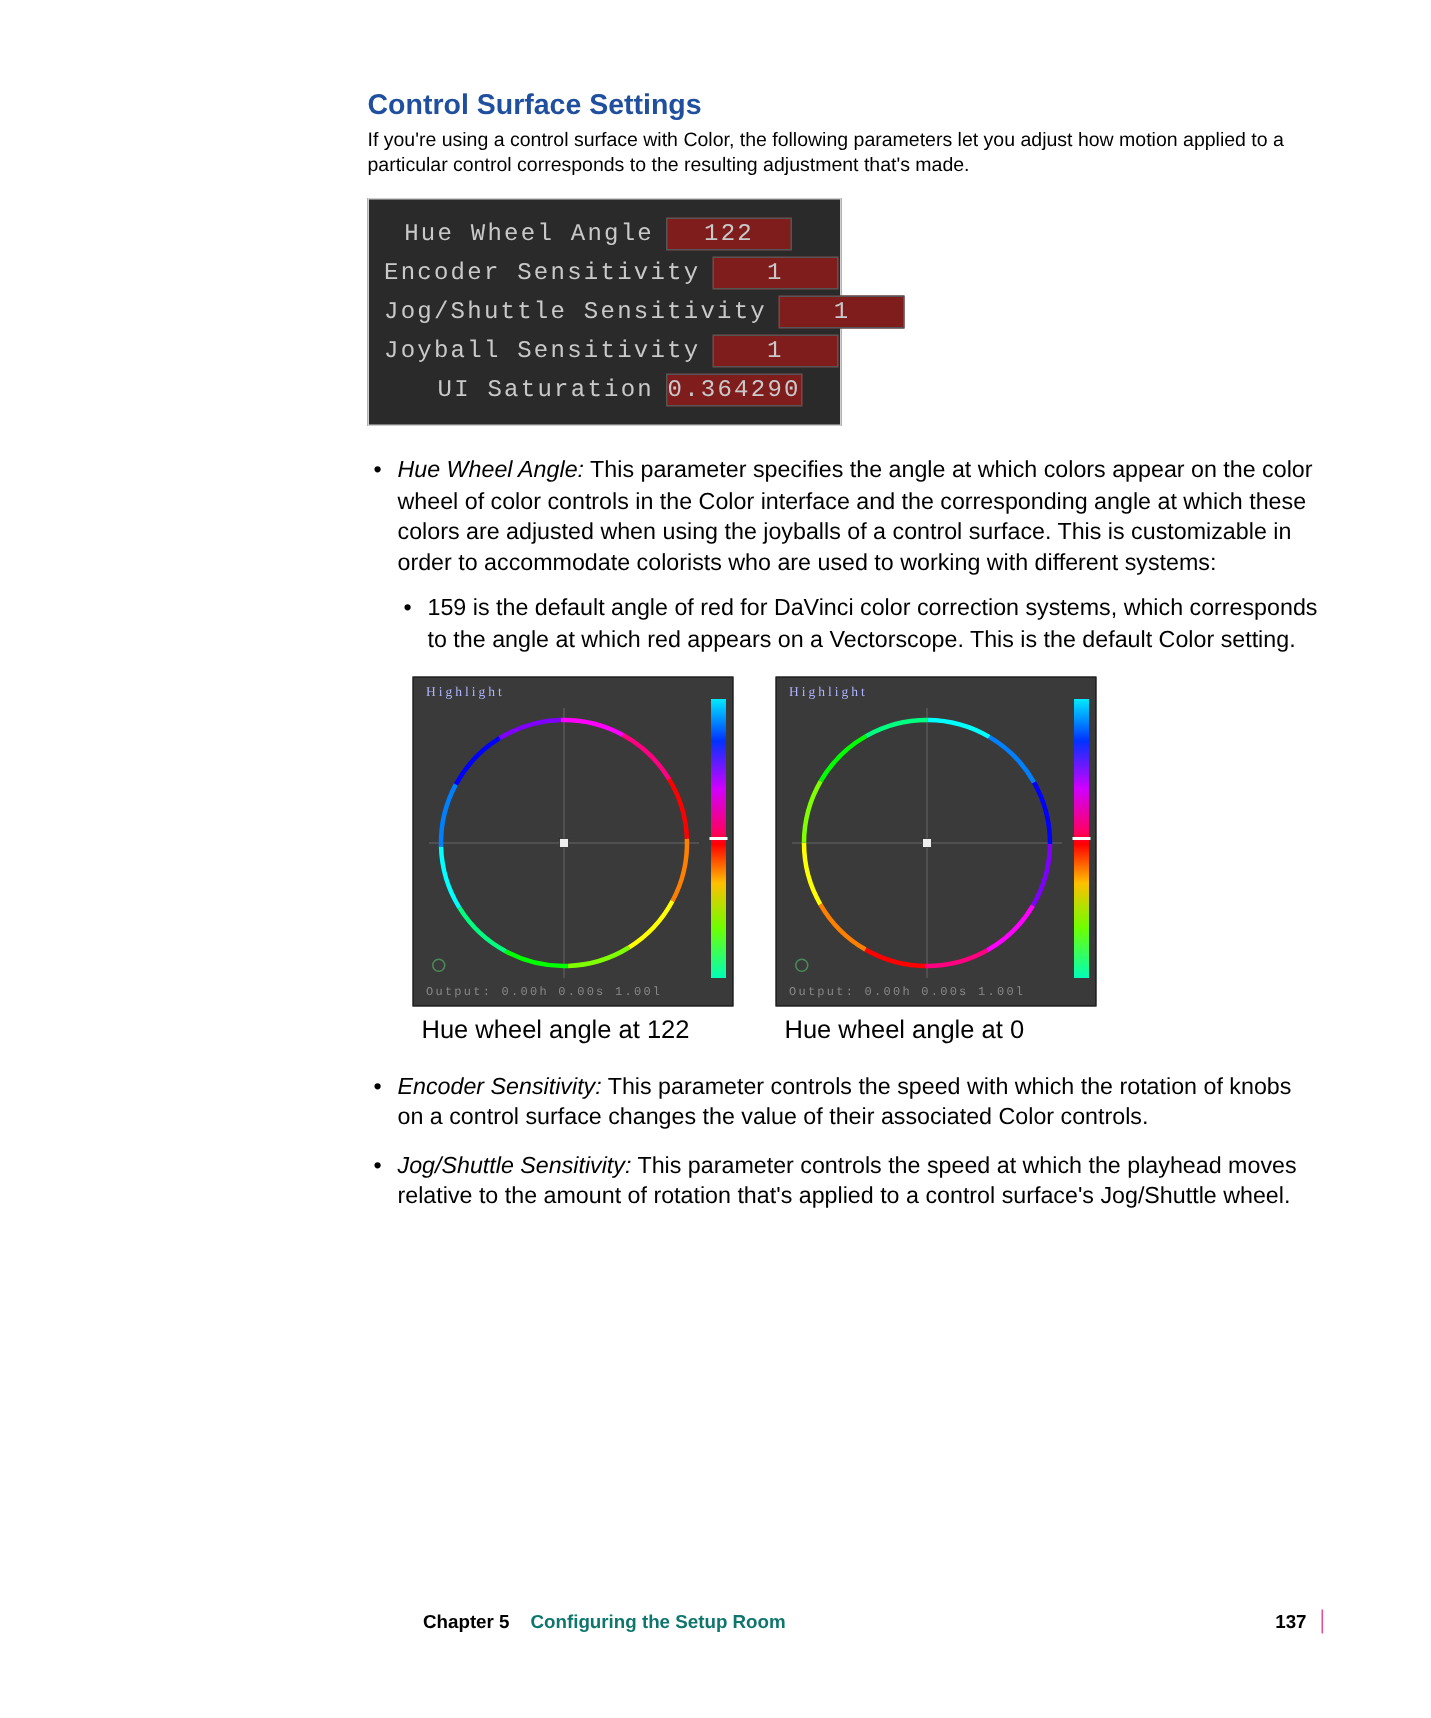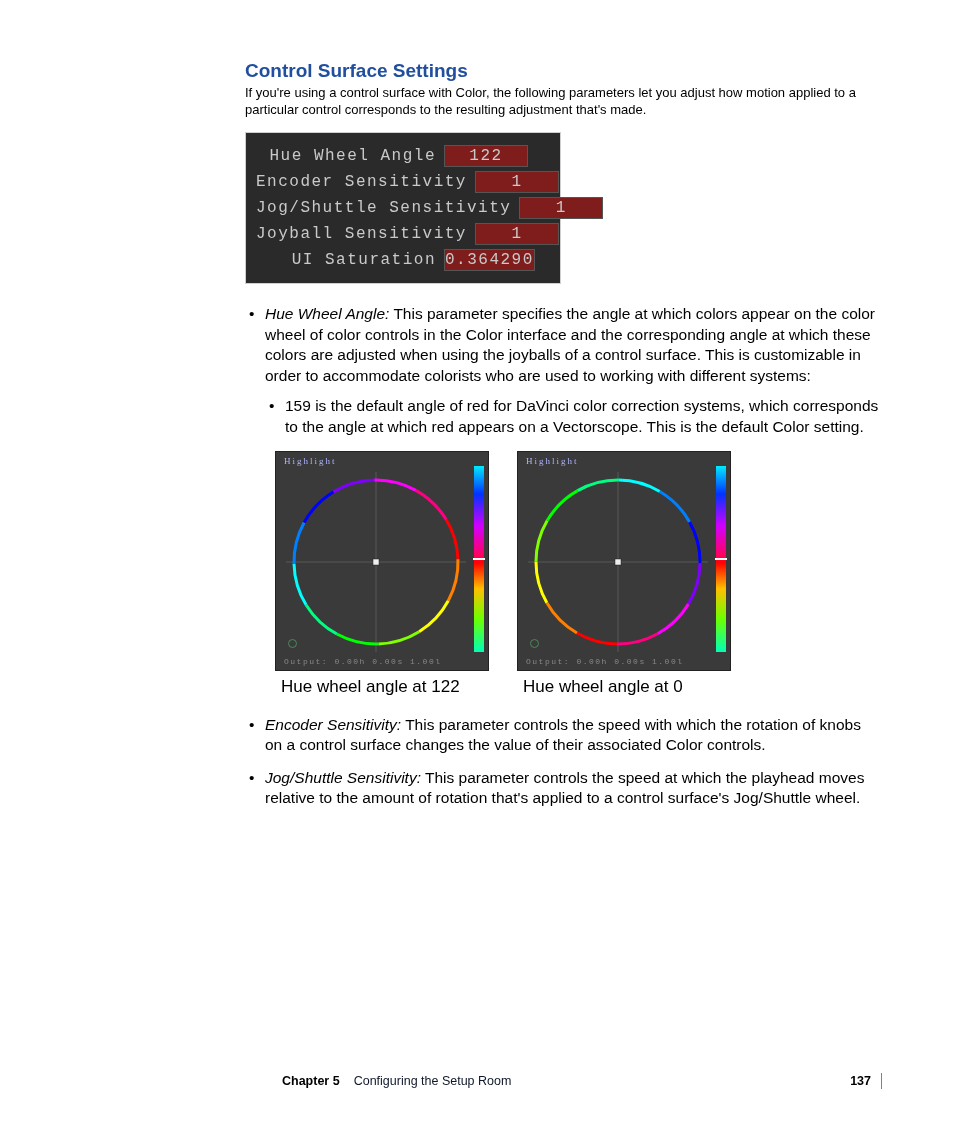--- a/index.html
+++ b/index.html
@@ -182,21 +182,22 @@
     display: flex;
     align-items: center;
     font-size: 12.5px;
     margin-left: 38px;
   }
   .footer .chap {
     font-weight: 700;
     margin-right: 14px;
   }
   .footer .title {
-    color: #0f172a;
+    color: #0f766e;
+    font-weight: bold;
   }
   .footer .pageno {
     margin-left: auto;
     font-weight: 700;
     padding-left: 10px;
   }
 </style>
 </head>
 <body>
 

